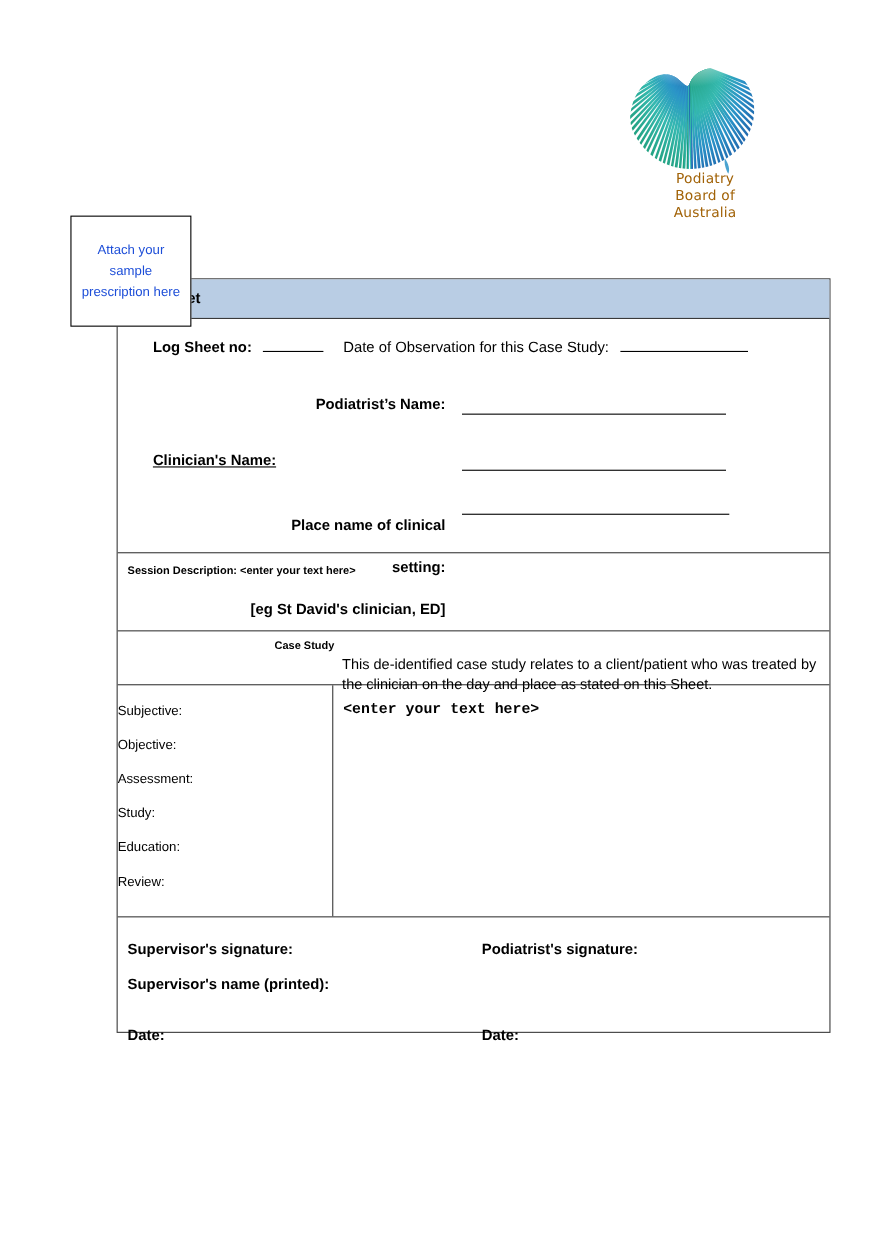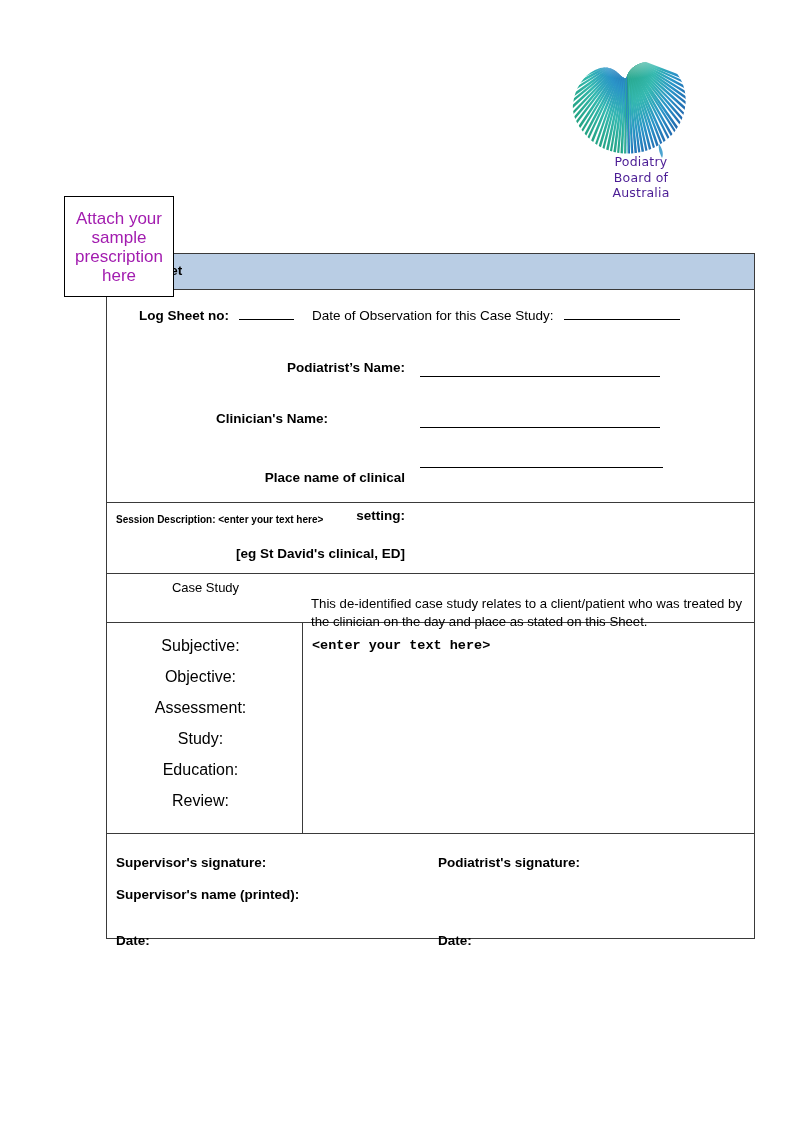--- a/index.html
+++ b/index.html
@@ -33,44 +33,44 @@
   }
   .logo-text {
     position: absolute;
     left: 30px;
     top: 106px;
     width: 96px;
     text-align: center;
     font-family: "DejaVu Sans", sans-serif;
     font-size: 12.5px;
     line-height: 15.5px;
-    color: #4c1d95;
+    color: #a16207;
     letter-spacing: 0.2px;
   }
 
   
   .attach-box {
     position: absolute;
     left: 64px;
     top: 196px;
     width: 110px;
     height: 101px;
     border: 1.6px solid #000000;
     background: #ffffff;
     box-sizing: border-box;
     display: flex;
     align-items: center;
     justify-content: center;
     z-index: 5;
   }
   .attach-box-text {
     text-align: center;
-    font-size: 17px;
+    font-size: 12px;
     line-height: 19px;
-    color: #a21caf;
+    color: #1d4ed8;
     padding: 0 6px;
   }
 
   
   .sheet {
     position: absolute;
     left: 106px;
     top: 253px;
     width: 649px;
     box-sizing: border-box;
@@ -123,21 +123,21 @@
     display: inline-block;
     border-bottom: 1.6px solid #000000;
     height: 0;
   }
   .rule-short { width: 55px; }
   .rule-mid   { width: 116px; }
 
   .dl-logsheet  { left: 8px;   top: 16px; }
   .dl-dateobs   { left: 205px; top: 16px; }
   .dl-podname   { left: 8px;   top: 68px;  width: 290px; justify-content: flex-end; }
-  .dl-clinname  { left: 8px;   top: 119px; width: 290px; justify-content: center; }
+  .dl-clinname  { left: 8px;   top: 119px; width: 290px; justify-content: flex-start; text-decoration: underline; }
   .dl-place     { left: 8px;   top: 159px; width: 290px; justify-content: flex-end; }
 
   .dl-inline-rule { margin-left: 10px; }
   .dl-rule-abs { position: absolute; }
   .rule-pod   { left: 313px; top: 86px;  width: 240px; }
   .rule-clin  { left: 313px; top: 137px; width: 240px; }
   .rule-place { left: 313px; top: 177px; width: 243px; }
 
   .dateobs-label { font-weight: normal; font-size: 13.5px; line-height: 19px; }
 
@@ -156,23 +156,23 @@
   
   .casestudy {
     position: relative;
     height: 49px;
     box-sizing: border-box;
   }
   .cs-title {
     position: absolute;
     left: 0; top: 5px;
     width: 197px;
-    text-align: center;
-    font-weight: normal;
-    font-size: 13px;
+    text-align: right;
+    font-weight: bold;
+    font-size: 10px;
     line-height: 18px;
   }
   .cs-body {
     position: absolute;
     left: 204px;
     top: 21px;
     width: 436px;
     font-size: 13.2px;
     line-height: 18px;
   }
@@ -184,22 +184,22 @@
     box-sizing: border-box;
   }
   .soap-labels {
     width: 196px;
     box-sizing: border-box;
     border-right: 1.3px solid #3a3a3a;
     padding: 14px 8px 0 0;
     flex: none;
   }
   .soap-label {
-    text-align: center;
-    font-size: 16px;
+    text-align: left;
+    font-size: 12px;
     line-height: 18px;
     margin-bottom: 13px;
   }
   .soap-content {
     flex: 1;
     padding: 14px 0 0 9px;
   }
   .soap-placeholder {
     font-weight: bold;
     font-size: 13.5px;
@@ -350,21 +350,21 @@
 
     <div class="detail-line dl-clinname">
       <span class="dl-label">Clinician's Name:</span>
     </div>
     <span class="rule dl-rule-abs rule-clin"></span>
 
     <div class="detail-line dl-place">
       <span class="dl-label">
         <span>Place name of clinical</span><br>
         <span>setting:</span><br>
-        <span>[eg St David's clinical, ED]</span>
+        <span>[eg St David's clinician, ED]</span>
       </span>
     </div>
     <span class="rule dl-rule-abs rule-place"></span>
   </div>
 
   <div class="row session">
     <div class="session-text">Session Description: &lt;enter your text here&gt;</div>
   </div>
 
   <div class="row casestudy">

